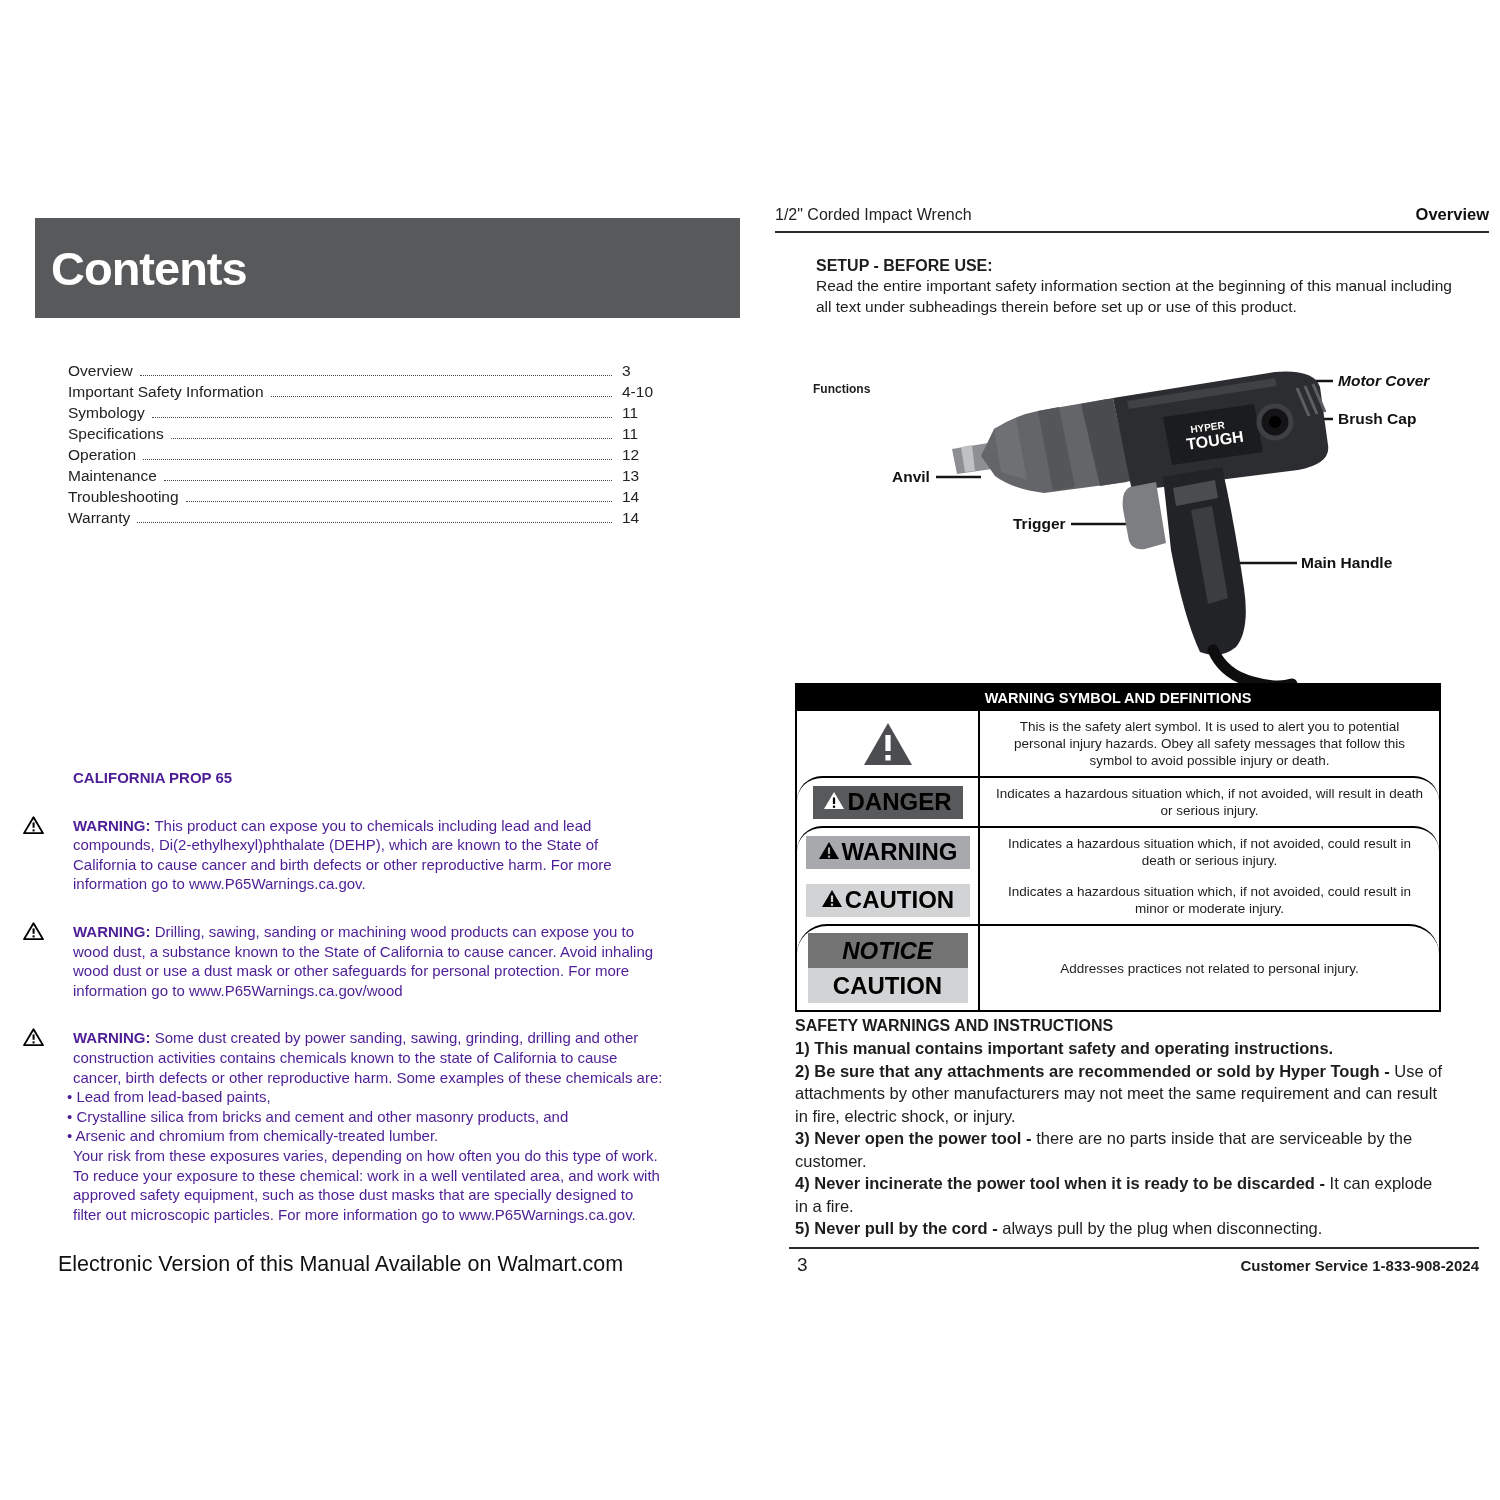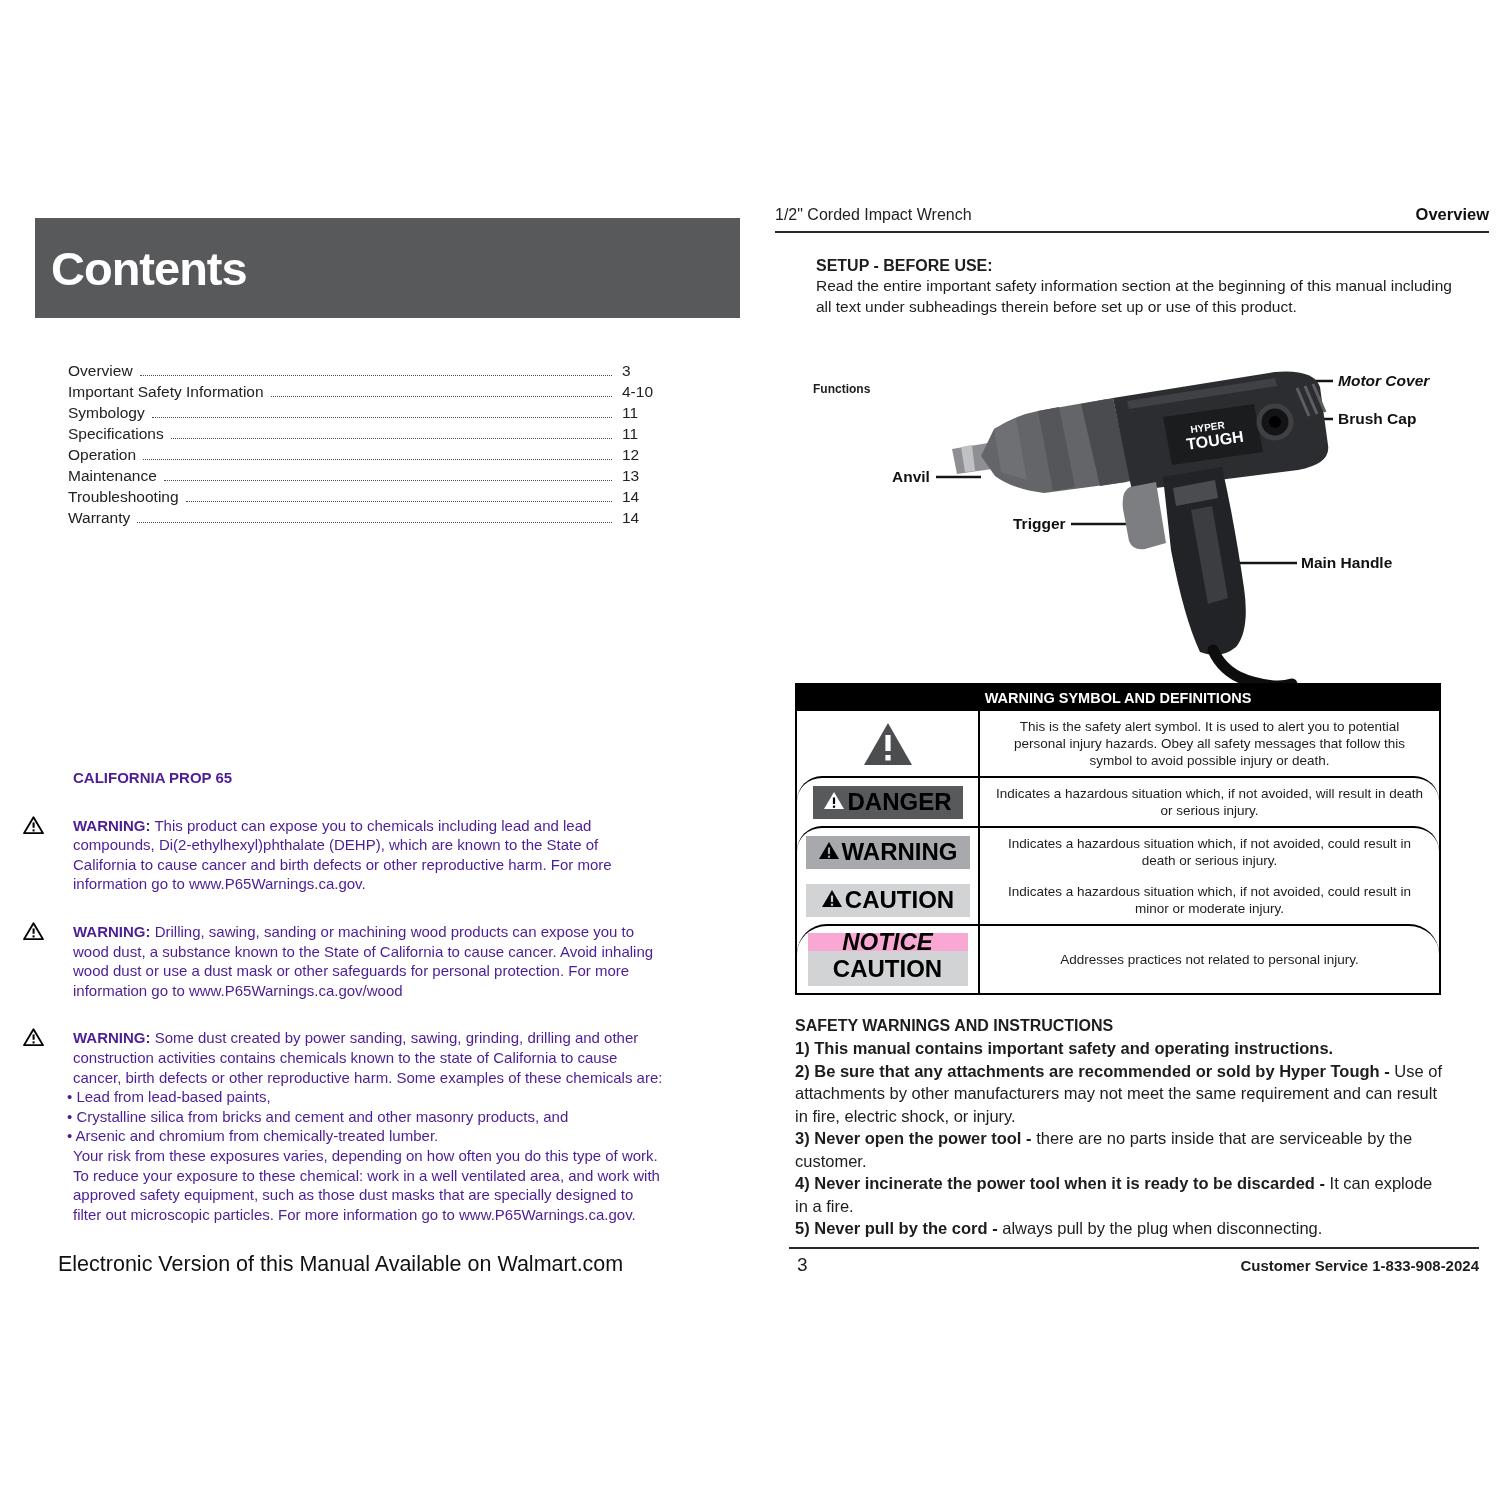--- a/index.html
+++ b/index.html
@@ -49,21 +49,21 @@
   .wt-left { width:183px; display:flex; flex-direction:column; align-items:center; justify-content:center;
              border-right:2.5px solid #000; padding:7px 5px; }
   .wt-right { flex:1; display:flex; align-items:center; justify-content:center; text-align:center;
               font-size:13.5px; line-height:17px; padding:7px 12px; }
   .wt-right .txt { max-width:432px; }
   .lab { display:flex; align-items:center; justify-content:center; font-weight:bold; color:#000; }
   .lab .lab-tri { display:inline-block; margin-right:2px; }
   .lab-danger  { background:#58595b; width:150px; height:33px; font-size:24px; }
   .lab-warning { background:#a7a9ac; width:164px; height:33px; font-size:24px; }
   .lab-caution { background:#d1d3d4; width:164px; height:33px; font-size:24px; }
-  .lab-notice  { background:#f9a8d4; width:160px; height:18px; font-size:24px; font-style:italic; }
+  .lab-notice  { background:#737373; width:160px; height:35px; font-size:24px; font-style:italic; }
   .lab-caution2{ background:#d1d3d4; width:160px; height:35px; font-size:24px; }
 
   .safety { position:absolute; left:20px; top:810px; width:650px; }
   .safety-heading { font-weight:bold; font-size:16px; line-height:22px; }
   .safety-item { font-size:16.5px; line-height:22.5px; }
   .safety-item .b { font-weight:bold; }
 
   .rp-footer { position:absolute; left:14px; top:1042px; width:690px; border-top:2px solid #2a2a2c;
                display:flex; justify-content:space-between; align-items:baseline; padding-top:5px; }
   .rp-page-num { font-size:19px; padding-left:8px; }

